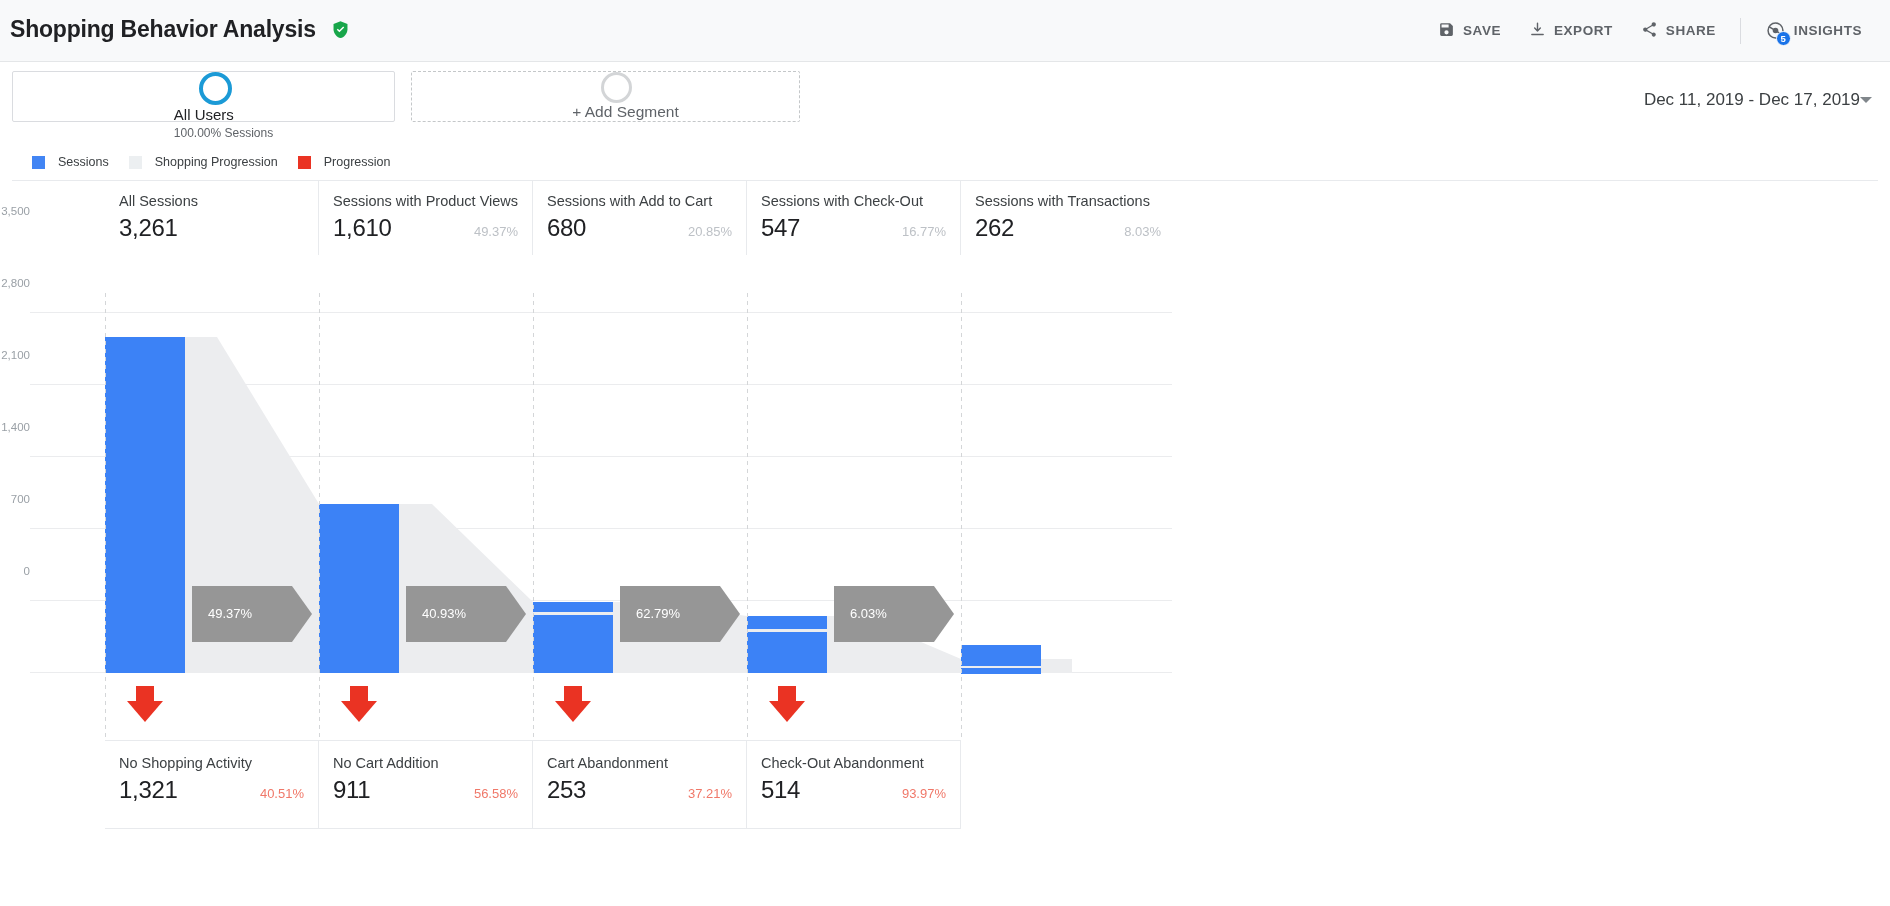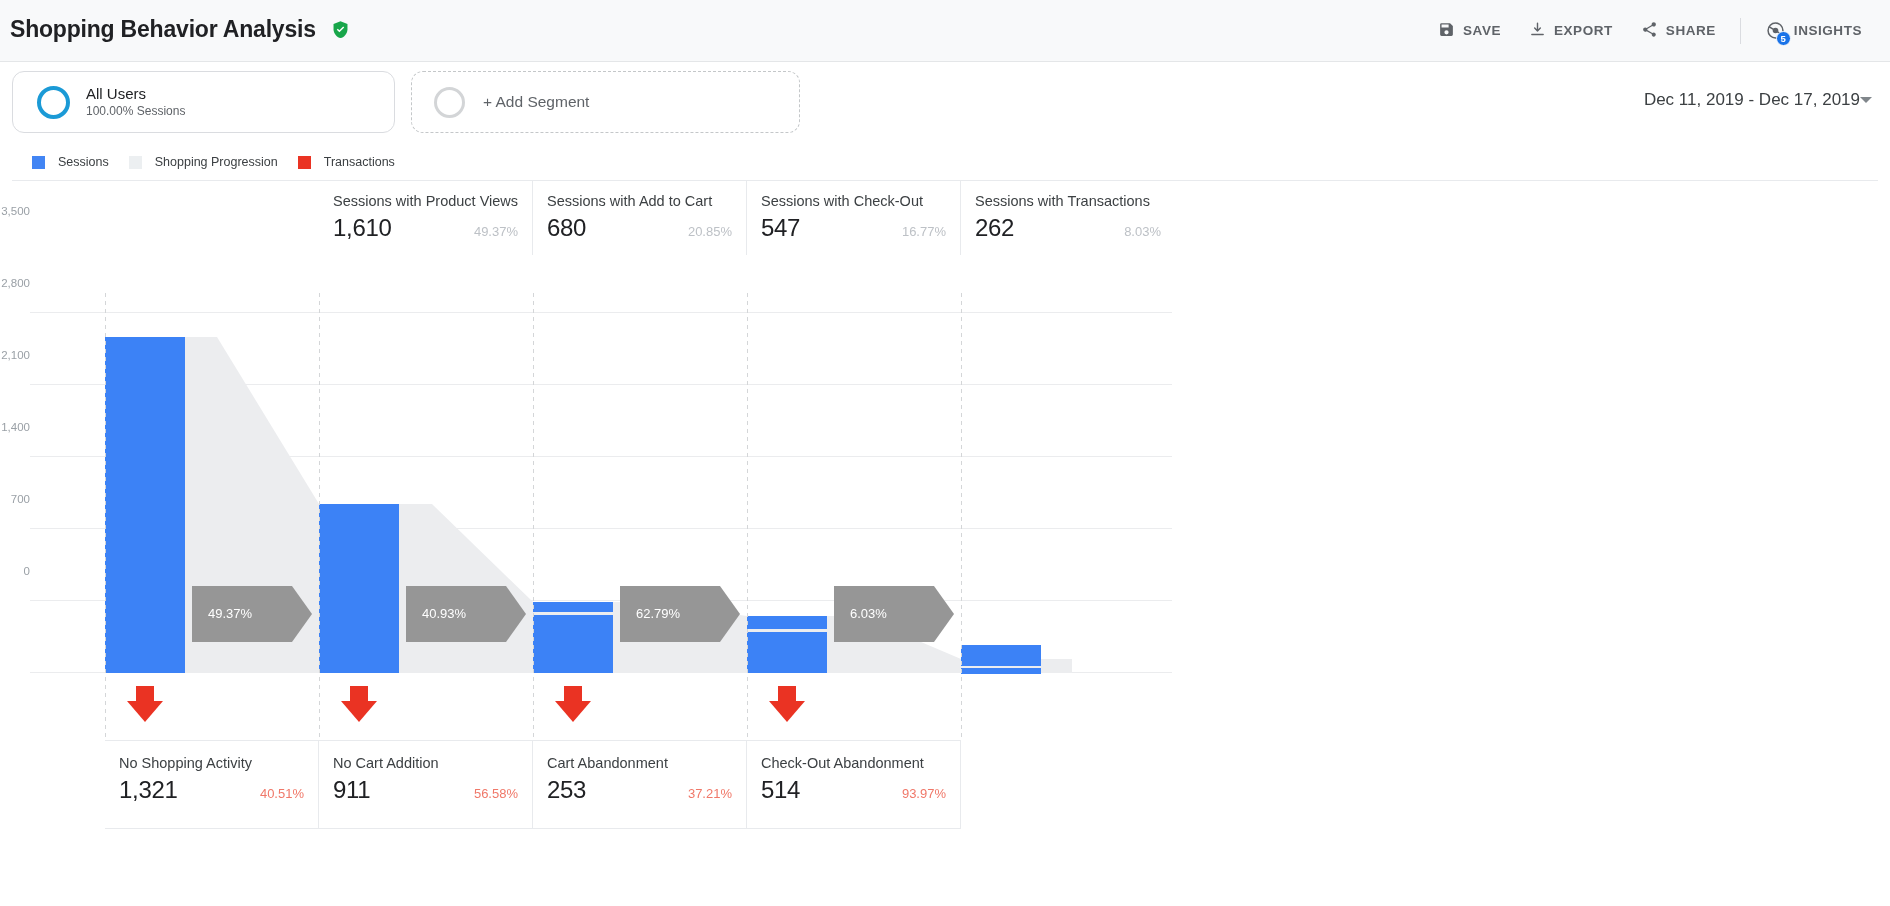--- a/index.html
+++ b/index.html
@@ -39,24 +39,24 @@
     width: 15px; height: 15px; border-radius: 50%;
     background: #1a73e8; color: #fff;
     font-size: 9.5px; font-weight: bold;
     display: flex; align-items: center; justify-content: center;
     border: 1.5px solid #f8f9fa;
   }
 
   
   .segment-row { position: relative; height: 80px; padding: 9px 12px 0 12px; display: flex; }
   .segment-pill {
-    width: 383px; height: 62px;
-    border: 1px solid #dadce0; border-radius: 12px;
+    width: 383px; height: 51px;
+    border: 1px solid #dadce0; border-radius: 2px;
     display: flex; align-items: center; padding-left: 24px;
-    background: #fff; cursor: pointer;
+    background: #fff; cursor: pointer; flex-direction: column;
   }
   .segment-pill.add {
     margin-left: 16px; width: 389px;
     border: 1px dashed #c4c7c9; background: transparent;
     padding-left: 22px;
   }
   .seg-ring {
     width: 33px; height: 33px; border-radius: 50%;
     border: 4px solid #1b9ad6; flex: none;
   }
@@ -210,21 +210,21 @@
   <div class="legend-item">
     <span class="legend-swatch" style="background:#4285f4"></span>
     <span class="legend-label">Sessions</span>
   </div>
   <div class="legend-item">
     <span class="legend-swatch" style="background:#eceff1"></span>
     <span class="legend-label">Shopping Progression</span>
   </div>
   <div class="legend-item">
     <span class="legend-swatch" style="background:#ea3323"></span>
-    <span class="legend-label">Transactions</span>
+    <span class="legend-label">Progression</span>
   </div>
 </div>
 
 <div class="panel">
   <div class="funnel">
 
     <svg width="1866" height="660">
 
       <g stroke="#ebecee" stroke-width="1">
         <line x1="18" y1="131.5" x2="1160" y2="131.5"></line>
@@ -305,20 +305,27 @@
     <div class="axis-label" style="left:-48px; top:168px;">2,100</div>
     <div class="axis-label" style="left:-48px; top:240px;">1,400</div>
     <div class="axis-label" style="left:-48px; top:312px;">700</div>
     <div class="axis-label" style="left:-48px; top:384px;">0</div>
 
     <div class="arrow-pct" style="left:196px; top:425px;">49.37%</div>
     <div class="arrow-pct" style="left:410px; top:425px;">40.93%</div>
     <div class="arrow-pct" style="left:624px; top:425px;">62.79%</div>
     <div class="arrow-pct" style="left:838px; top:425px;">6.03%</div>
 
+    <div class="col-head" style="left:93px; width:214px;">
+      <div class="col-title">All Sessions</div>
+      <div class="col-figs">
+        <span class="col-value">3,261</span>
+        <span class="col-pct"></span>
+      </div>
+    </div>
     <div class="col-head" style="left:307px; width:214px;">
       <div class="col-title">Sessions with Product Views</div>
       <div class="col-figs">
         <span class="col-value">1,610</span>
         <span class="col-pct">49.37%</span>
       </div>
     </div>
     <div class="col-head" style="left:521px; width:214px;">
       <div class="col-title">Sessions with Add to Cart</div>
       <div class="col-figs">

